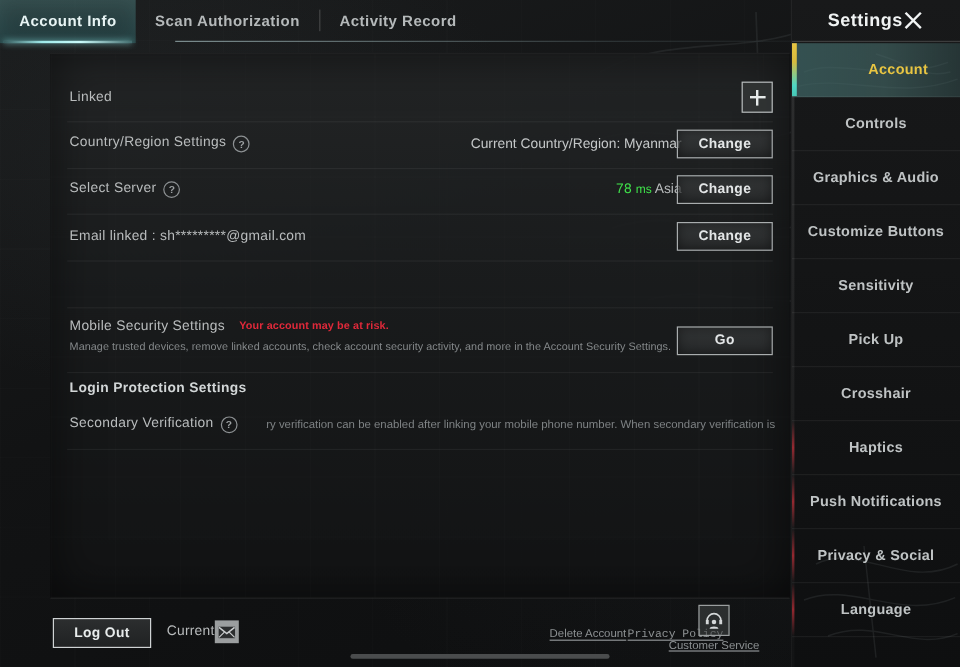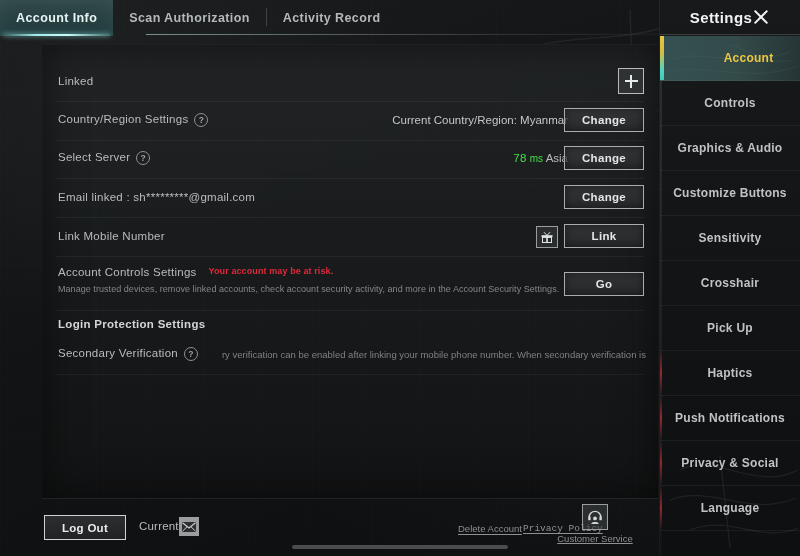--- a/index.html
+++ b/index.html
@@ -445,39 +445,25 @@
     <div class="row-divider" style="top:133px;"></div>
 
     <div class="row" style="top:133px;">
       <div class="row-label">
         <span>Email linked : sh*********@gmail.com</span>
       </div>
       <div class="btn">Change</div>
     </div>
     <div class="row-divider" style="top:172px;"></div>
 
-    <div class="row" style="top:172px;">
-      <div class="row-label">
-        <span>Link Mobile Number</span>
-      </div>
-      <div class="icon-box" style="right:100px; top:9px;">
-        <svg width="12" height="12" viewBox="0 0 12 12">
-          <rect x="0.5" y="4.2" width="11" height="1.9" fill="#e2e5e6"></rect>
-          <rect x="1.5" y="6.4" width="9" height="5.1" fill="none" stroke="#e2e5e6" stroke-width="1"></rect>
-          <rect x="5.2" y="4.2" width="1.6" height="7.3" fill="#e2e5e6"></rect>
-          <path d="M3 1.2 L5.6 4 M9 1.2 L6.4 4" stroke="#e2e5e6" stroke-width="1" fill="none"></path>
-        </svg>
-      </div>
-      <div class="btn">Link</div>
-    </div>
     <div class="row-divider" style="top:211px;"></div>
 
     <div class="row" style="top:211px; height:54px;">
       <div class="row-label" style="top:10px;">
-        <span>Account Controls Settings</span>
+        <span>Mobile Security Settings</span>
         <span class="warn-text">Your account may be at risk.</span>
       </div>
       <div class="sub-text" style="top:28px;">Manage trusted devices, remove linked accounts, check account security activity, and more in the Account Security Settings.</div>
       <div class="btn" style="top:16px;">Go</div>
     </div>
     <div class="row-divider" style="top:265px;"></div>
 
     <div class="section-title" style="top:273px;">Login Protection Settings</div>
 
     <div class="row" style="top:290px;">
@@ -556,24 +542,24 @@
       <div class="side-item">
         <span>Graphics &amp; Audio</span>
       </div>
       <div class="side-item">
         <span>Customize Buttons</span>
       </div>
       <div class="side-item">
         <span>Sensitivity</span>
       </div>
       <div class="side-item">
+        <span>Pick Up</span>
+      </div>
+      <div class="side-item">
         <span>Crosshair</span>
-      </div>
-      <div class="side-item">
-        <span>Pick Up</span>
       </div>
       <div class="side-item accent-red">
         <span>Haptics</span>
       </div>
       <div class="side-item accent-red">
         <span>Push Notifications</span>
       </div>
       <div class="side-item accent-red">
         <span>Privacy &amp; Social</span>
       </div>

